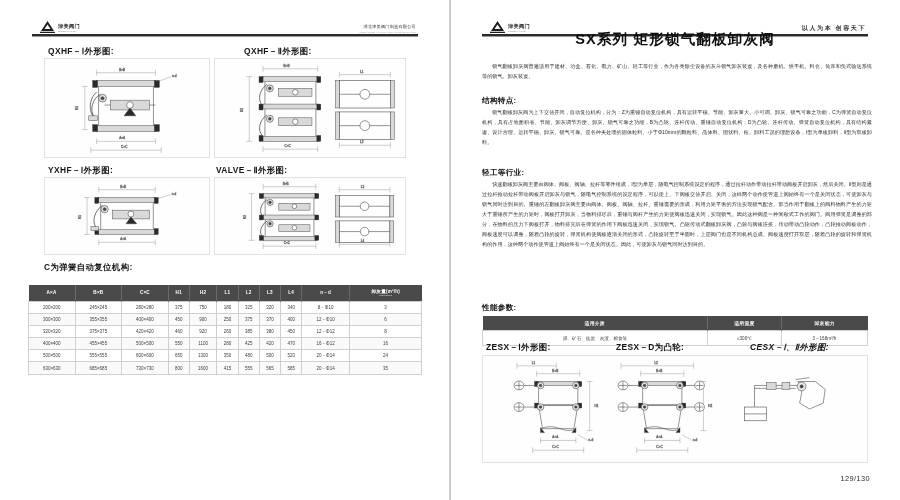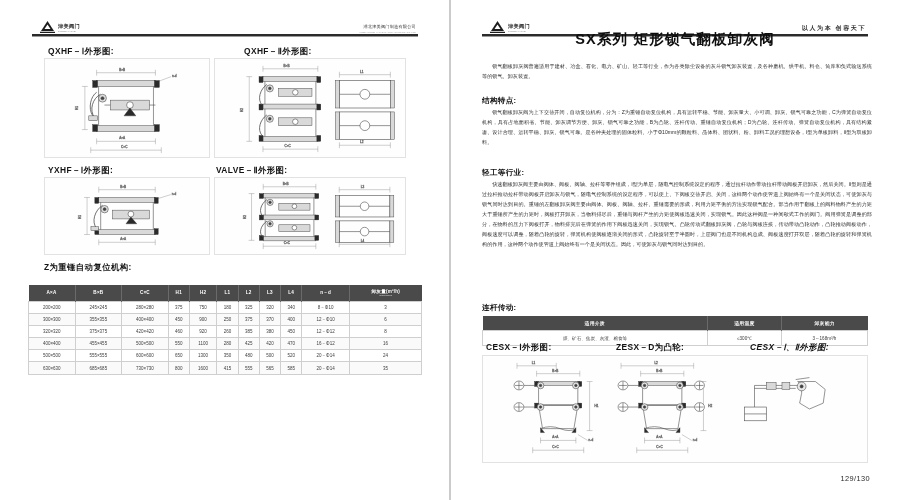--- a/index.html
+++ b/index.html
@@ -400,21 +400,21 @@
           <circle cx="152" cy="29" r="4.4" fill="#fff"></circle>
           <circle cx="152" cy="55" r="4.4" fill="#fff"></circle>
           <rect x="122" y="18" width="4" height="22" class="fillg"></rect>
           <rect x="178" y="18" width="4" height="22" class="fillg"></rect>
           <rect x="122" y="44" width="4" height="22" class="fillg"></rect>
           <rect x="178" y="44" width="4" height="22" class="fillg"></rect>
         </g>
       </svg>
     </div>
 
-    <div class="fig-label lbl-tbl">Z为重锤自动复位机构:</div>
+    <div class="fig-label lbl-tbl">C为弹簧自动复位机构:</div>
 
     <table class="dim-table">
       <thead>
           <tr>
             <th>A×A</th>
             <th>B×B</th>
             <th>C×C</th>
             <th>H1</th>
             <th>H2</th>
             <th>L1</th>
@@ -533,40 +533,40 @@
     <div class="doc-title">SX系列  矩形锁气翻板卸灰阀</div>
 
     <div class="para" style="top:62px;">锁气翻板卸灰阀普遍适用于建材、冶金、石化、电力、矿山、轻工等行业，作为各类除尘设备的灰斗锁气卸灰装置，及各种磨机、烘干机、料仓、筒库和负式输送系统等的锁气、卸灰装置。</div>
 
     <div class="sec-h" style="top:96px;">结构特点:</div>
     <div class="para" style="top:108px;">锁气翻板卸灰阀为上下交替开闭，自动复位机构，分为：Z为重锤自动复位机构，具有运转平稳、节能、卸灰量大、小可调、卸灰、锁气可靠之功能，C为弹簧自动复位机构，具有占地面积省、节能、卸灰调节方便、卸灰、锁气可靠之功能，B为凸轮、连杆传动、重锤自动复位机构；D为凸轮、连杆传动、弹簧自动复位机构，具有结构紧凑、设计合理、运转平稳、卸灰、锁气可靠。是各种夫处理的固体粒料、小于Φ10mm的颗粒料、晶体料、团状料、粉、卸料工况的理想设备，Ⅰ型为单板卸料，Ⅱ型为双板卸料。</div>
 
     <div class="sec-h" style="top:168px;">轻工等行业:</div>
     <div class="para" style="top:180px;">快速翻板卸灰阀主要由阀体、阀板、阀轴、拉杆等零件组成，Ⅰ型为单层，随电气控制系统设定的程序，通过拉杆动作带动拉杆带动阀板开启卸灰，然后关闭。Ⅱ型则是通过拉杆推动拉杆带动阀板开启卸灰与锁气，随电气控制系统的设定程序，可以使上、下阀板交替开启、关闭，这样两个动作使管道上阀始终有一个是关闭状态，可使卸灰与锁气同时达到目的。重锤的左翻板卸灰阀主要由阀体、阀板、阀轴、拉杆、重锤需要的形成，利用力矩平衡的方法实现锁气配合。部当作用于翻板上的阀料物料产生的力矩大于重锤所产生的力矩时，阀板打开卸灰，当物料排尽后，重锤与阀杆产生的力矩使阀板迅速关闭，实现锁气。因此这种阀是一种间歇式工作的阀门。阀用弹簧是调整的部分，在物料的压力下阀板打开，物料排完后在弹簧的作用下阀板迅速关闭，实现锁气。凸轮传动式翻板卸灰阀，凸轮与阀板连接，传动带动凸轮动作，凸轮推动阀板动作，阀板速度可以调整，随着凸轮的旋转，弹簧机构使阀板逐渐关闭的形式，凸轮旋转至于半圆时，上层阀门也是不同机构总成、阀板速度打开双层，随着凸轮的旋转和弹簧机构的作用，这种两个动作使管道上阀始终有一个是关闭状态。因此，可使卸灰与锁气同时达到目的。</div>
 
-    <div class="sec-h" style="top:303px;">连杆传动:</div>
+    <div class="sec-h" style="top:303px;">性能参数:</div>
 
     <table class="perf-table">
       <thead>
           <tr>
             <th>适用介质</th>
             <th>适用温度</th>
             <th>卸灰能力</th>
           </tr>
         </thead>
       <tbody>
           <tr>
             <td>煤、矿石、焦炭、灰渣、粮食等</td>
             <td>≤300℃</td>
             <td>3～168m³/h</td>
           </tr>
         </tbody>
     </table>
 
-    <div class="fig-label lbl-b1">CESX－Ⅰ外形图:</div>
+    <div class="fig-label lbl-b1">ZESX－Ⅰ外形图:</div>
     <div class="fig-label lbl-b2">ZESX－D为凸轮:</div>
     <div class="fig-label lbl-b3">CESX－Ⅰ、Ⅱ外形图:</div>
 
     <div class="db-b">
       <svg viewBox="0 0 386 108" width="384" height="106">
 
         <g>
           <g class="dim">
             <line x1="32" y1="10" x2="72" y2="10"></line>
             <line x1="32" y1="7" x2="32" y2="13"></line>

